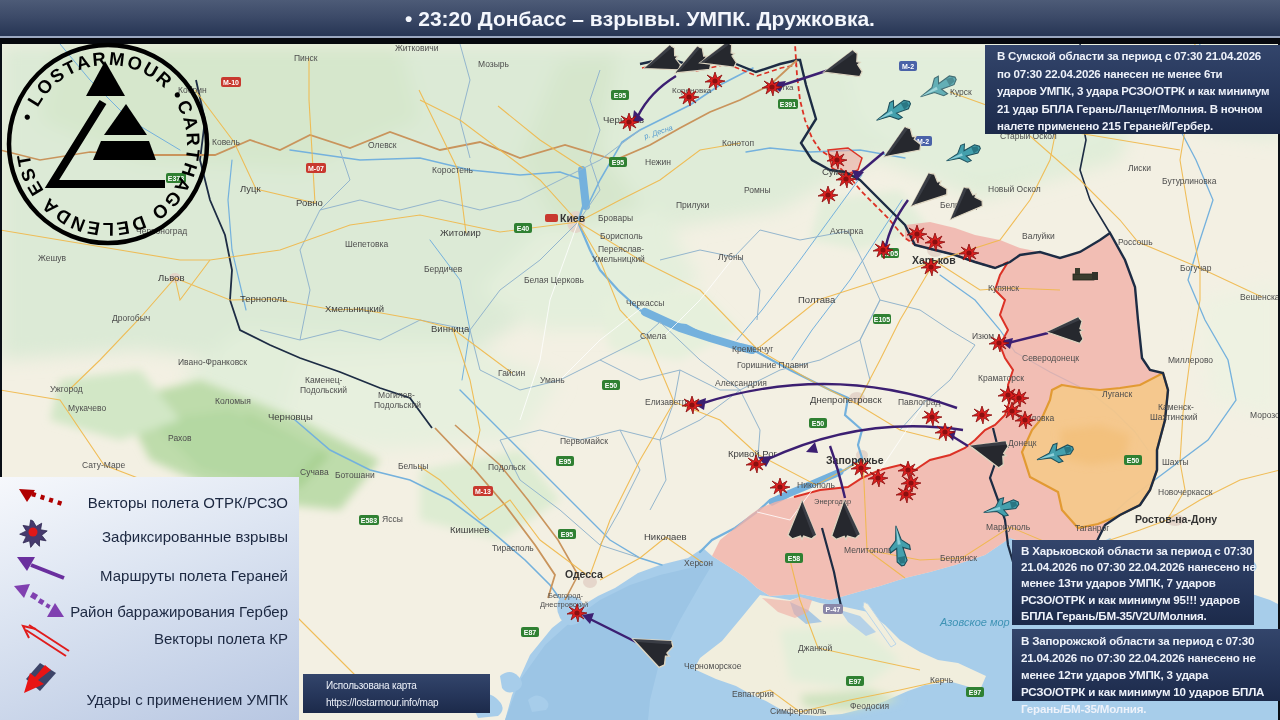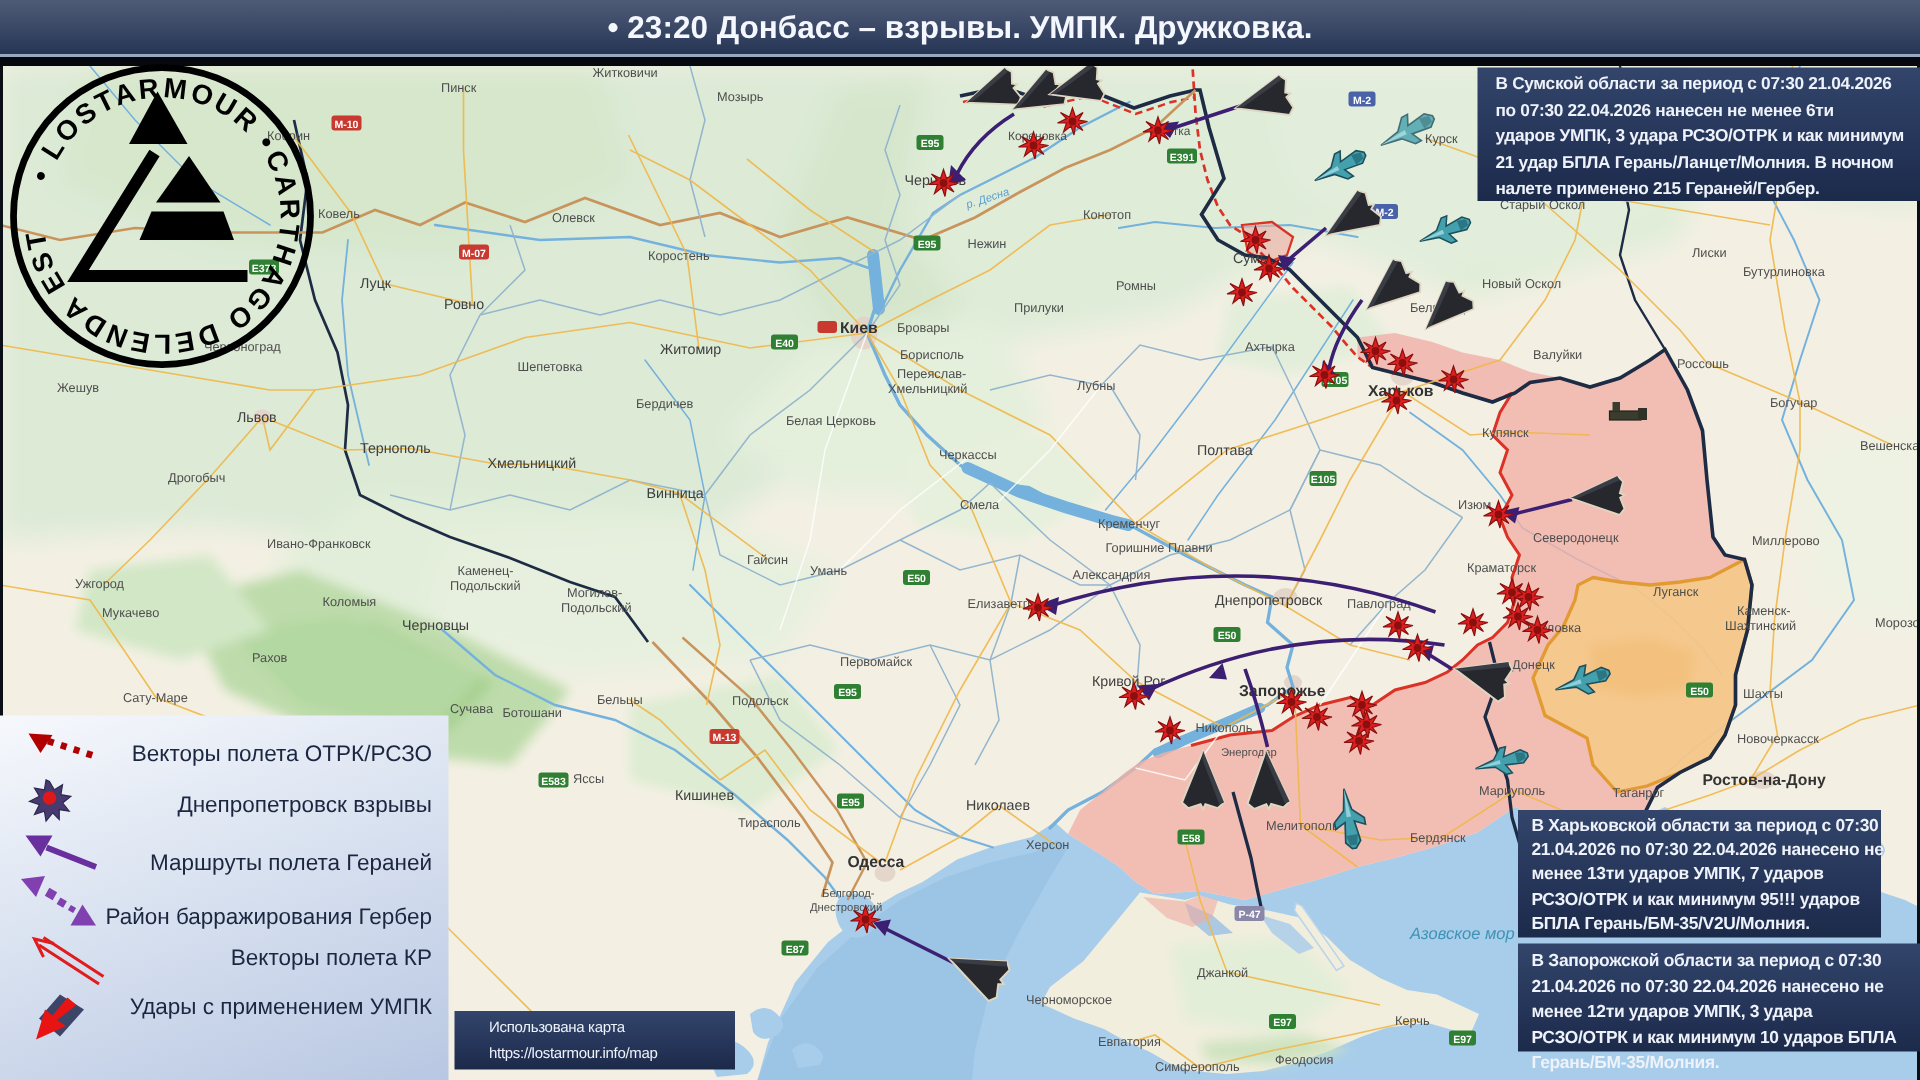--- a/index.html
+++ b/index.html
@@ -533,25 +533,25 @@
         <line x1="29" y1="148" x2="69" y2="174" stroke-width="2"></line>
         <path d="M36,152 L23,149 L29,161" stroke-width="2"></path>
       </g>
 
       <g>
         <polygon points="40,186 56,196 40,214 26,202" fill="#3c4468"></polygon>
         <path d="M51,193 L38,203 L44,207 L24,216 L30,196 L35,200 L45,188 Z" fill="#e81414"></path>
       </g>
     </svg>
     <div class="lrow" style="top:17px;">Векторы полета ОТРК/РСЗО</div>
-    <div class="lrow" style="top:51px;">Днепропетровск взрывы</div>
+    <div class="lrow" style="top:51px;">Зафиксированные взрывы</div>
     <div class="lrow" style="top:90px;">Маршруты полета Гераней</div>
     <div class="lrow" style="top:126px;">Район барражирования Гербер</div>
     <div class="lrow" style="top:153px;">Векторы полета КР</div>
-    <div class="lrow" style="top:186px;margin-left:36px;">Удары с применением УМПК</div>
+    <div class="lrow" style="top:214px;margin-left:36px;">Удары с применением УМПК</div>
   </div>
 
   <svg id="stamp" width="216" height="216" viewBox="0 0 216 216" style="position:absolute;left:0px;top:36px;" xmlns="http://www.w3.org/2000/svg">
     <circle cx="108" cy="108" r="99" fill="none" stroke="#000" stroke-width="4.5"></circle>
     <defs>
         <path id="tcirc" d="M29,108 a79,79 0 1,1 0,0.1 z"></path>
       </defs>
     <text font-size="18.5" font-weight="bold" letter-spacing="2" fill="#000" font-family="Liberation Sans, sans-serif">
       <textPath href="#tcirc" startOffset="22">• LOSTARMOUR •</textPath>
     </text>

